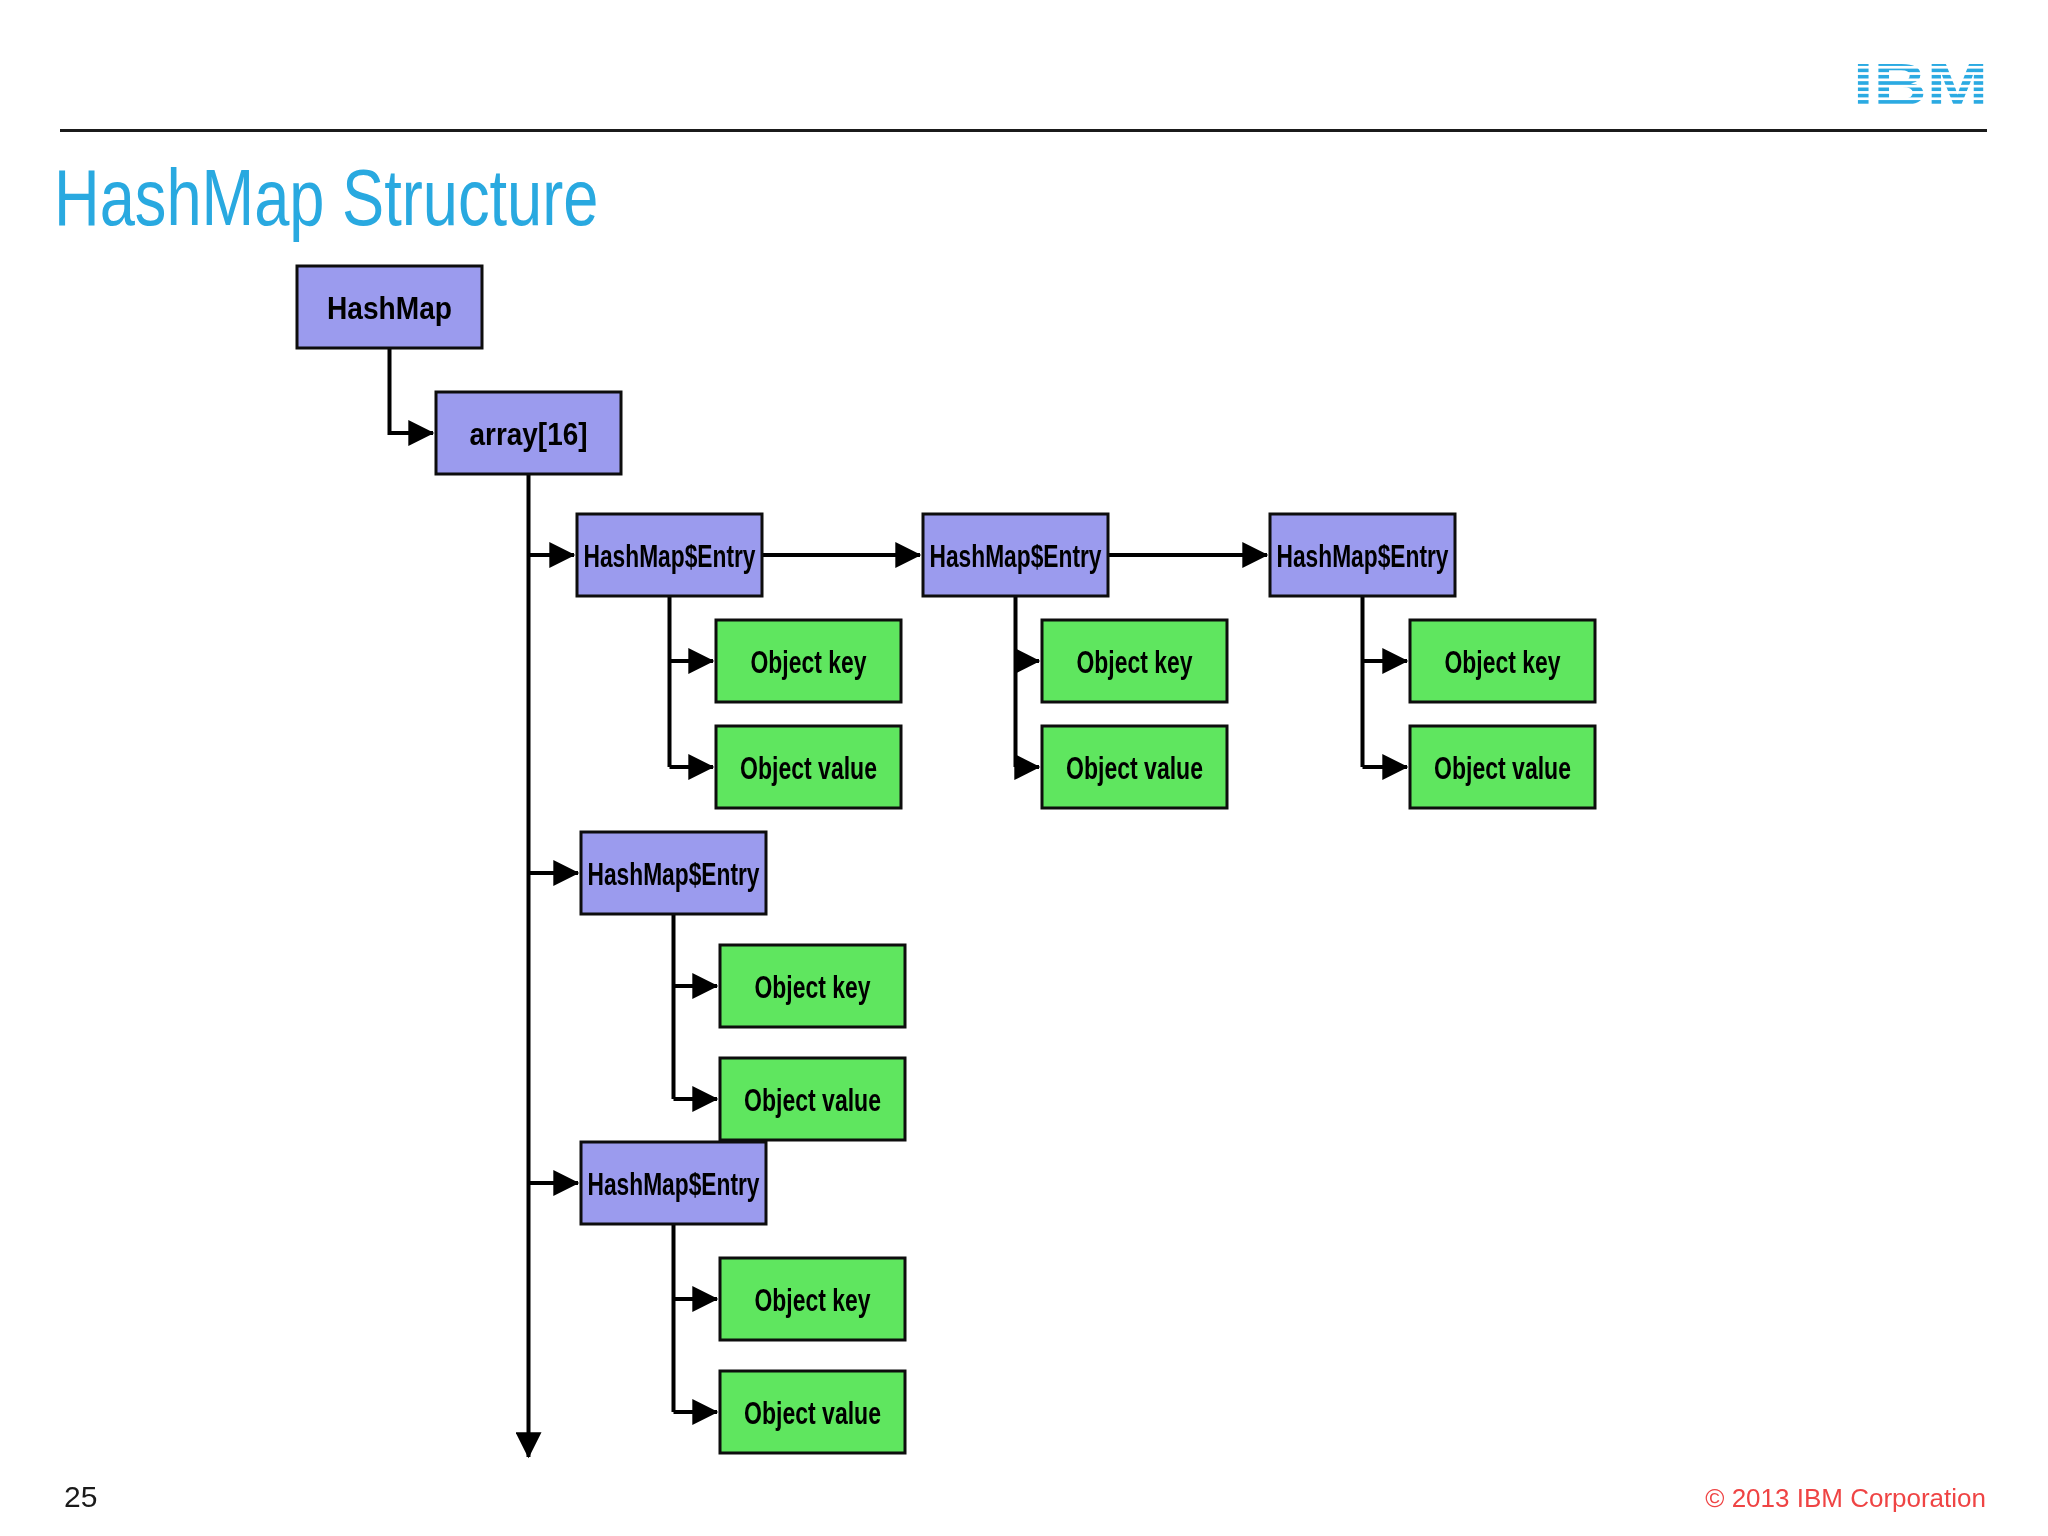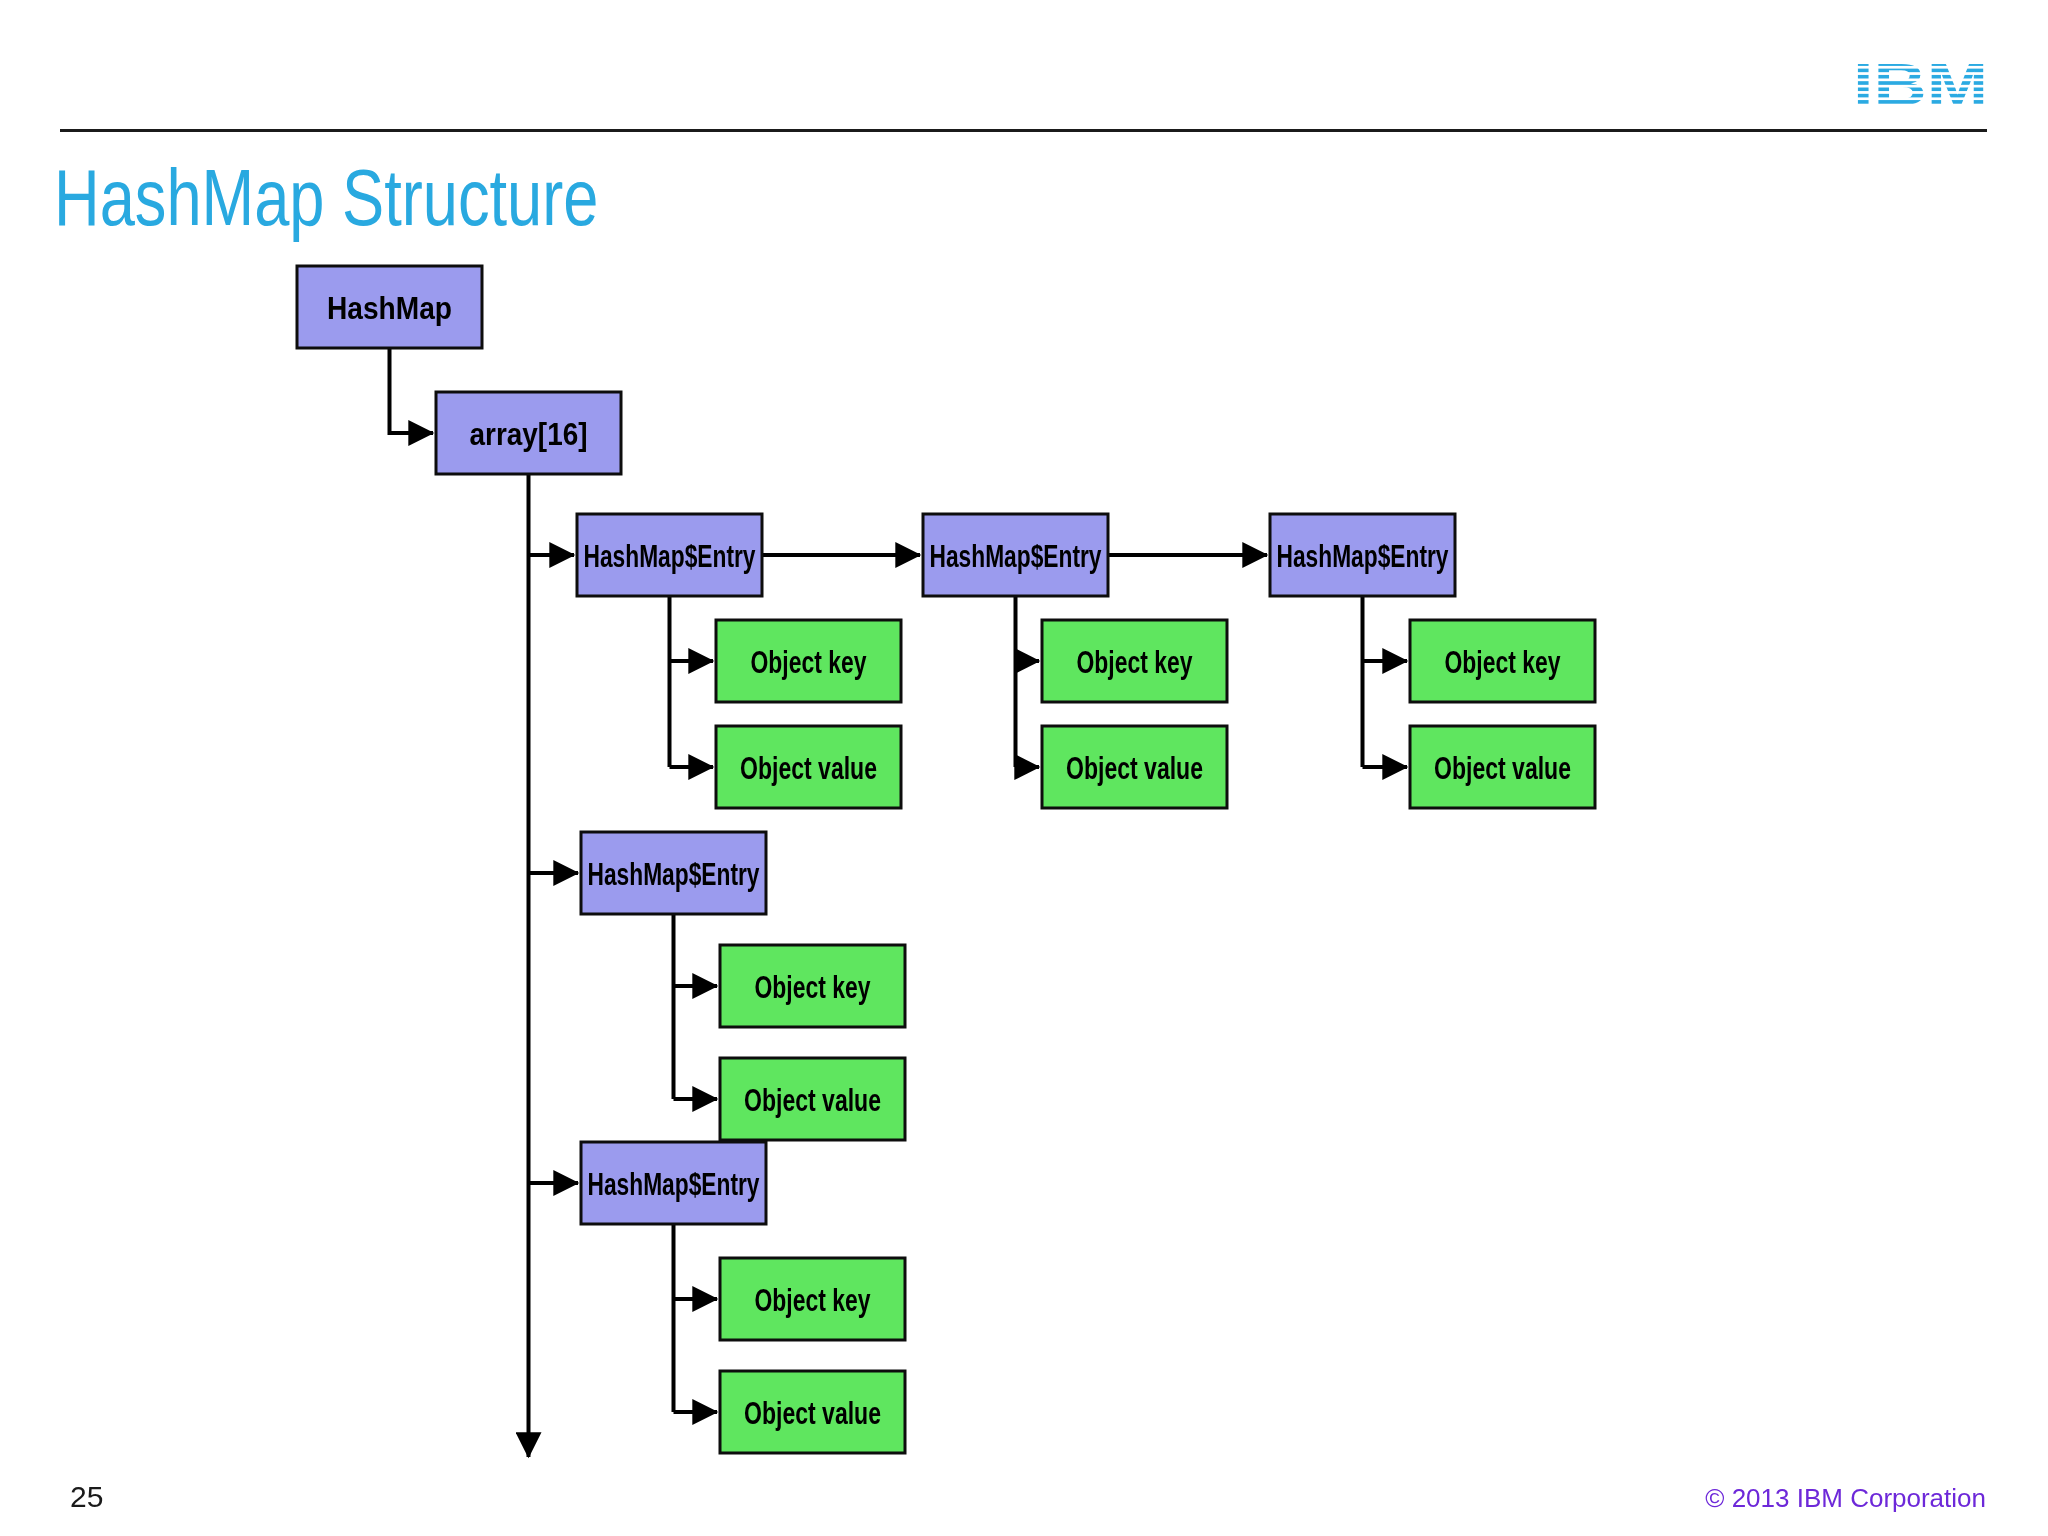--- a/index.html
+++ b/index.html
@@ -30,26 +30,26 @@
   .diagram rect.green{fill:#5fe65f;}
   .diagram text{
     font-family:"Liberation Sans", sans-serif;
     font-weight:700;font-size:31px;fill:#000000;
     text-anchor:middle;dominant-baseline:central;
   }
   .diagram path.conn{stroke:#000000;stroke-width:4px;fill:none;}
 
   
   .page-number{
-    position:absolute;left:70px;top:1474px;
+    position:absolute;left:64px;top:1474px;
     font-size:30px;color:#1a1a1a;line-height:1;
   }
   .copyright{
     position:absolute;right:62px;top:1477px;
-    font-size:26px;color:#6d28d9;line-height:1;white-space:nowrap;
+    font-size:26px;color:#ef4444;line-height:1;white-space:nowrap;
   }
 </style>
 </head>
 <body>
 
 <div class="slide">
 
   <svg class="logo" viewBox="0 0 135 55">
     <defs>
       <pattern id="ibm-stripes" width="10" height="6.3" patternUnits="userSpaceOnUse">

